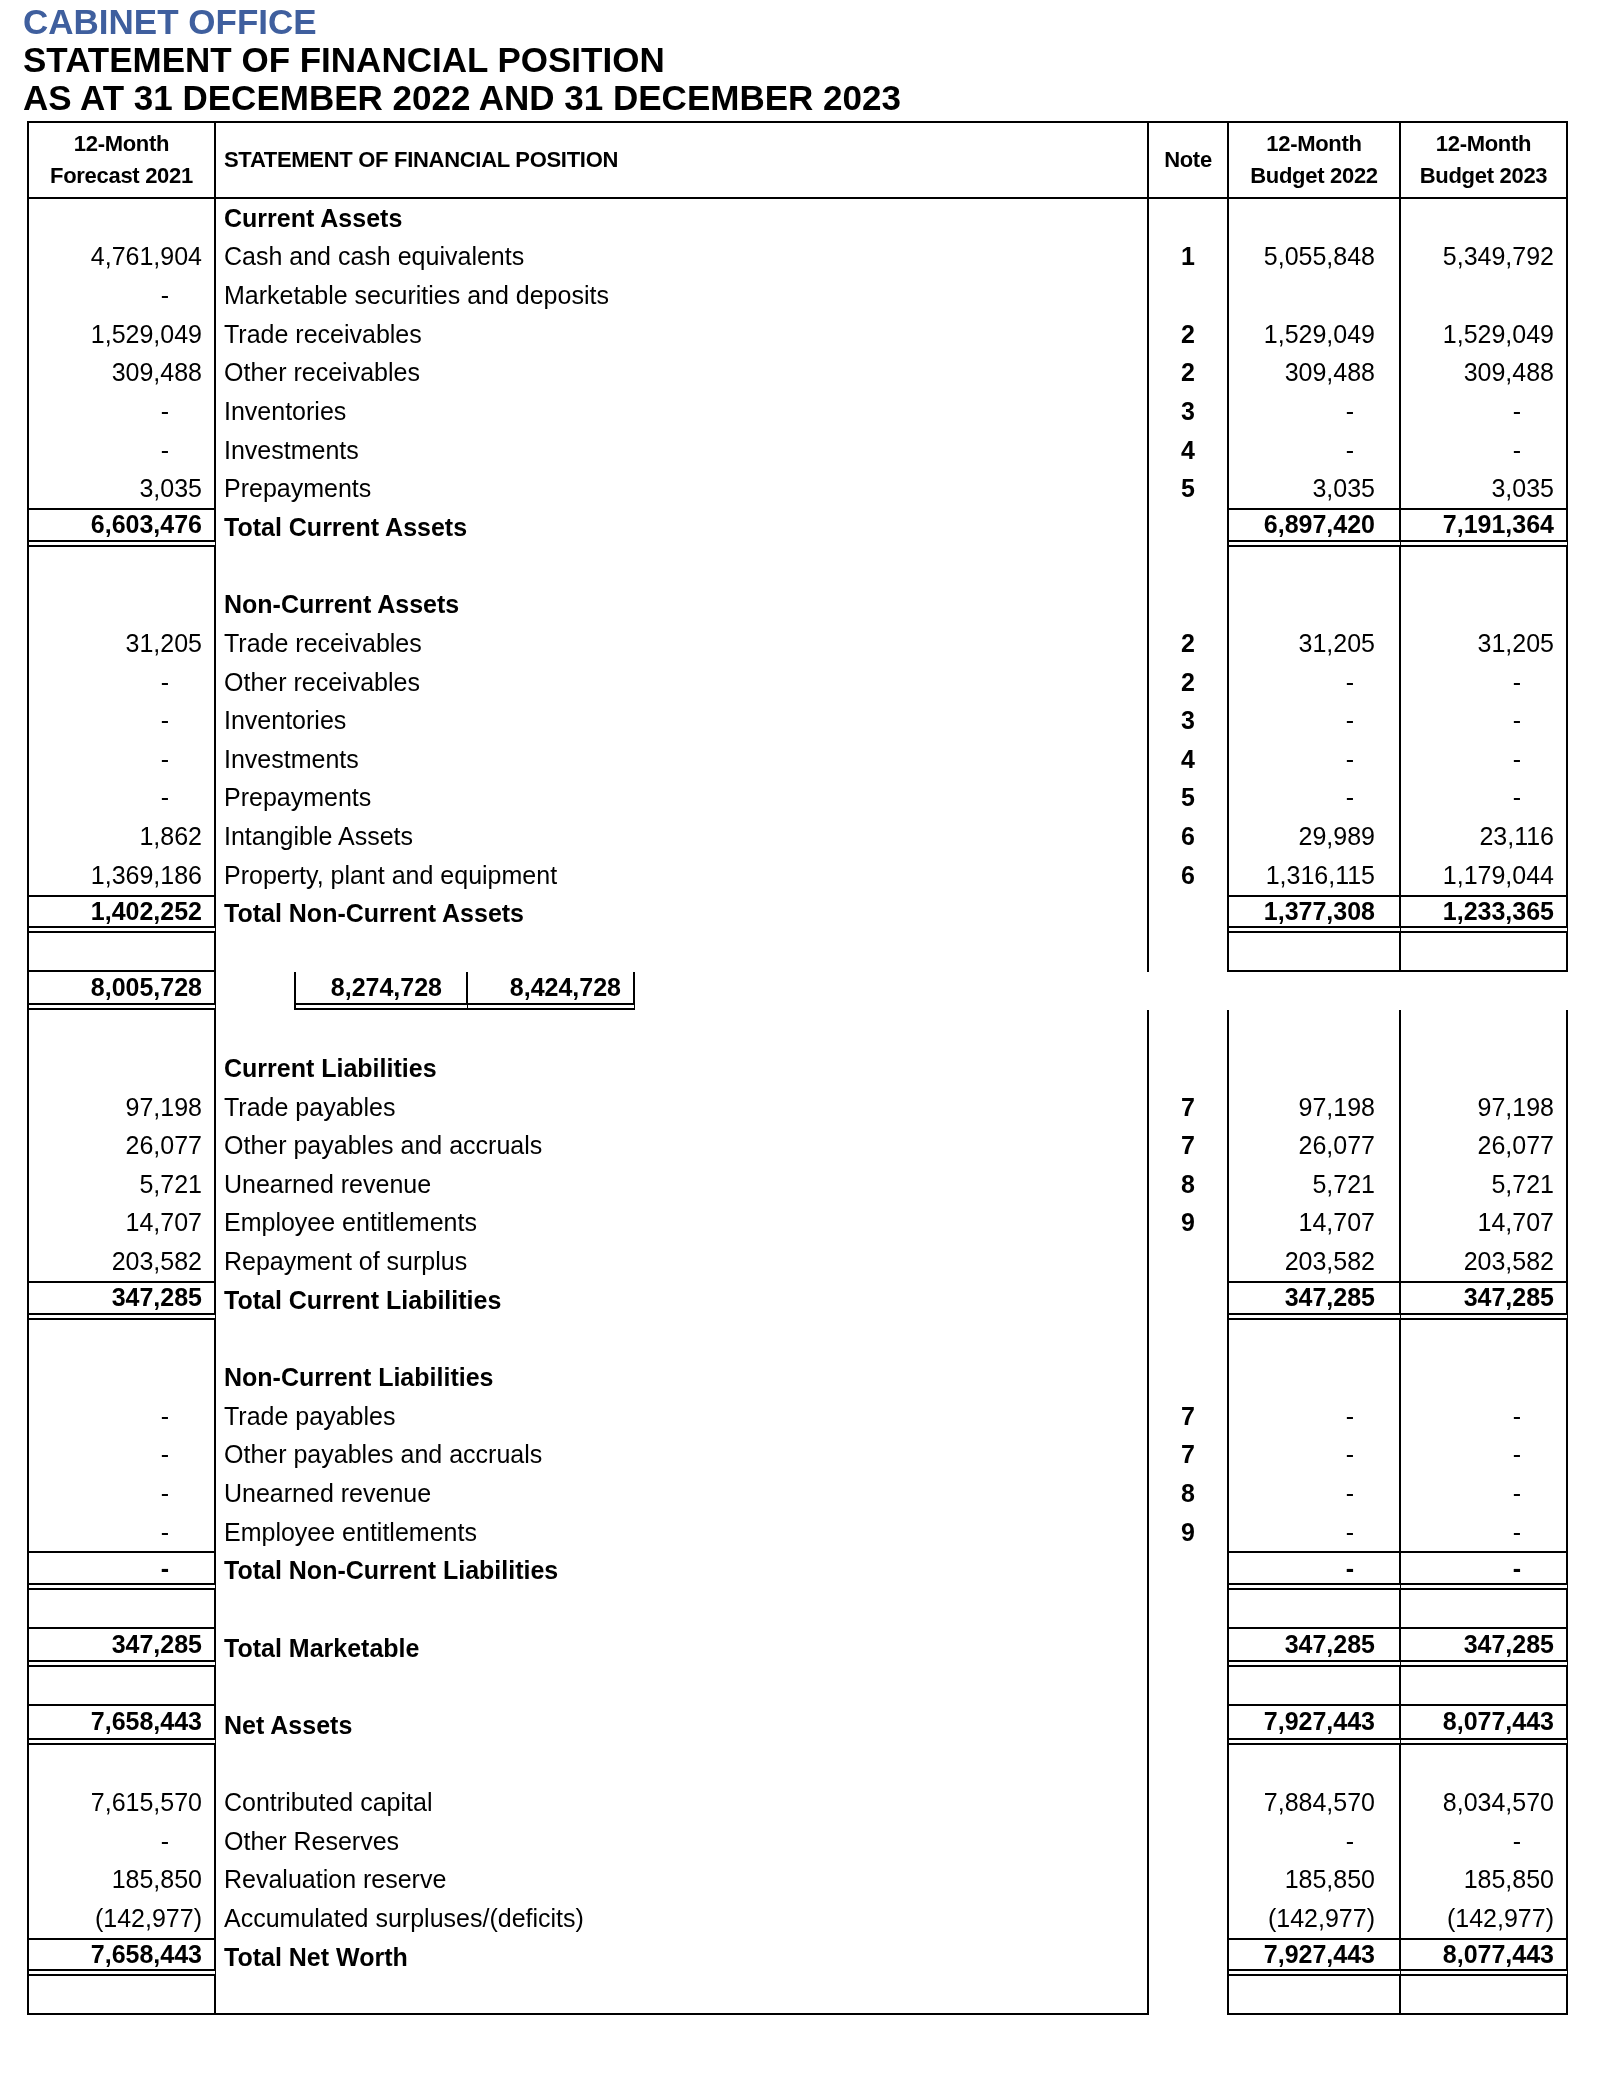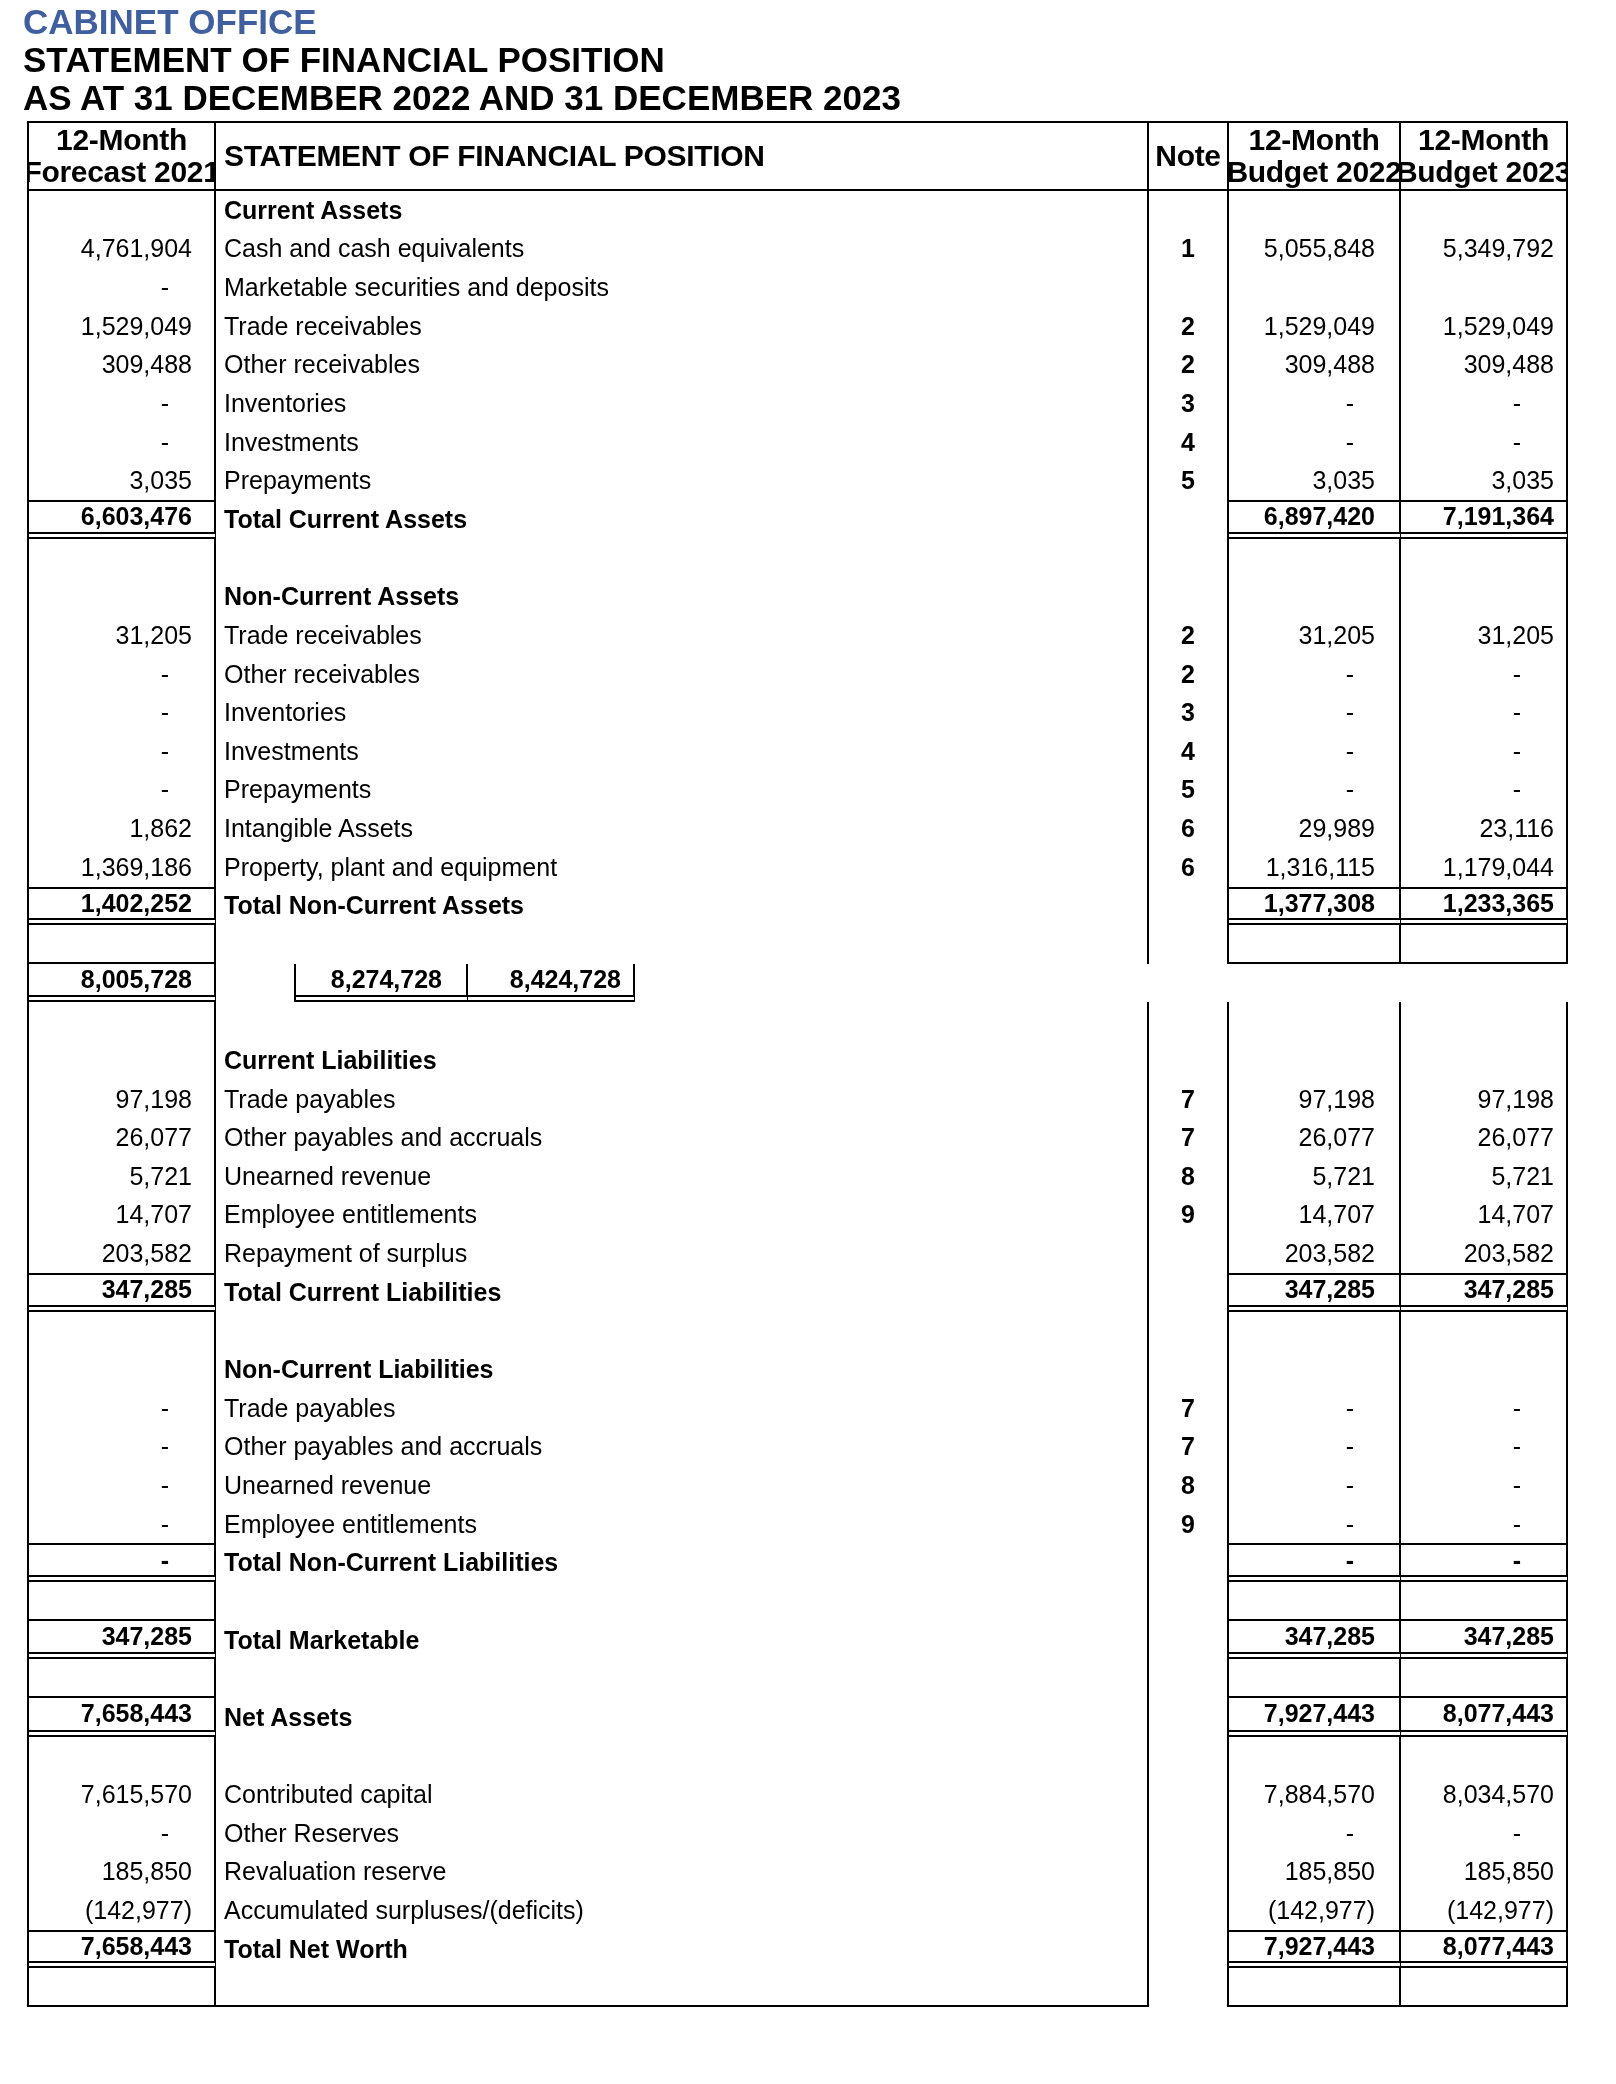--- a/index.html
+++ b/index.html
@@ -22,32 +22,32 @@
     font-size: 25px;
   }
   .row { display: flex; height: 38.65px; }
   .cell {
     border-right: 2px solid #000;
     height: 100%;
     display: flex; align-items: center;
     overflow: hidden;
     white-space: nowrap;
   }
-  .c-fc    { width: 187px; justify-content: flex-end; padding-right: 22px; }
+  .c-fc    { width: 187px; justify-content: flex-end; padding-right: 12px; }
   .c-label { width: 933px; padding-left: 8px; }
   .c-note  { width: 80px;  justify-content: center; font-weight: bold; }
   .c-b22   { width: 172px; justify-content: flex-end; padding-right: 24px; }
   .c-b23   { width: 167px; justify-content: flex-end; padding-right: 12px; }
 
   
   .header-row {
-    height: 70px;
+    height: 78px;
     border-top: 2px solid #000;
     border-bottom: 2px solid #000;
-    font-weight: bold; font-size: 30px; letter-spacing: -0.3px;
+    font-weight: bold; font-size: 22px; letter-spacing: -0.3px;
   }
   .header-row .cell { align-items: center; }
   .hc { flex-direction: column; justify-content: center; text-align: center; padding: 0; line-height: 32px; }
 
   
   .k-section .c-label { font-weight: bold; }
   .k-total { font-weight: bold; }
   .box-top .c-fc, .box-top .c-b22, .box-top .c-b23 { border-top: 2px solid #000; }
   .k-total .c-fc, .k-total .c-b22, .k-total .c-b23 { border-bottom: 7px double #000; }
   .k-blankbox .c-fc, .k-blankbox .c-b22, .k-blankbox .c-b23 { border-bottom: 2px solid #000; }

